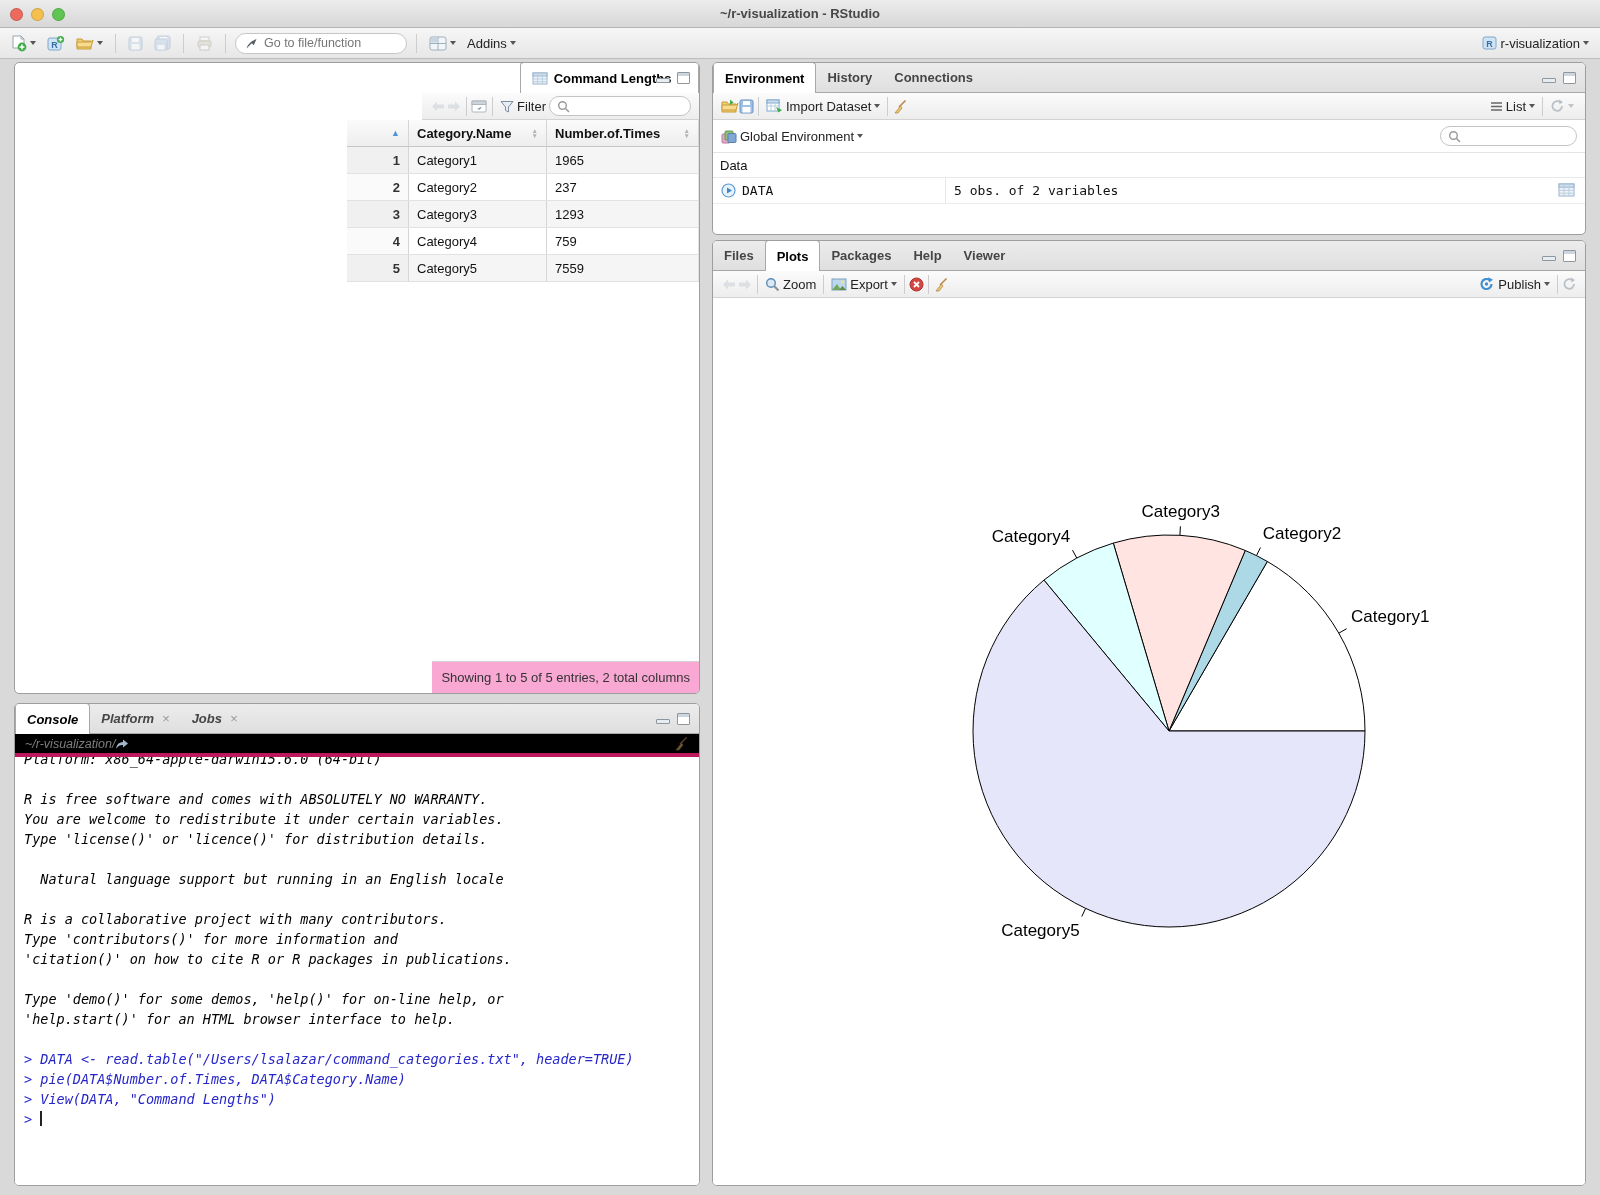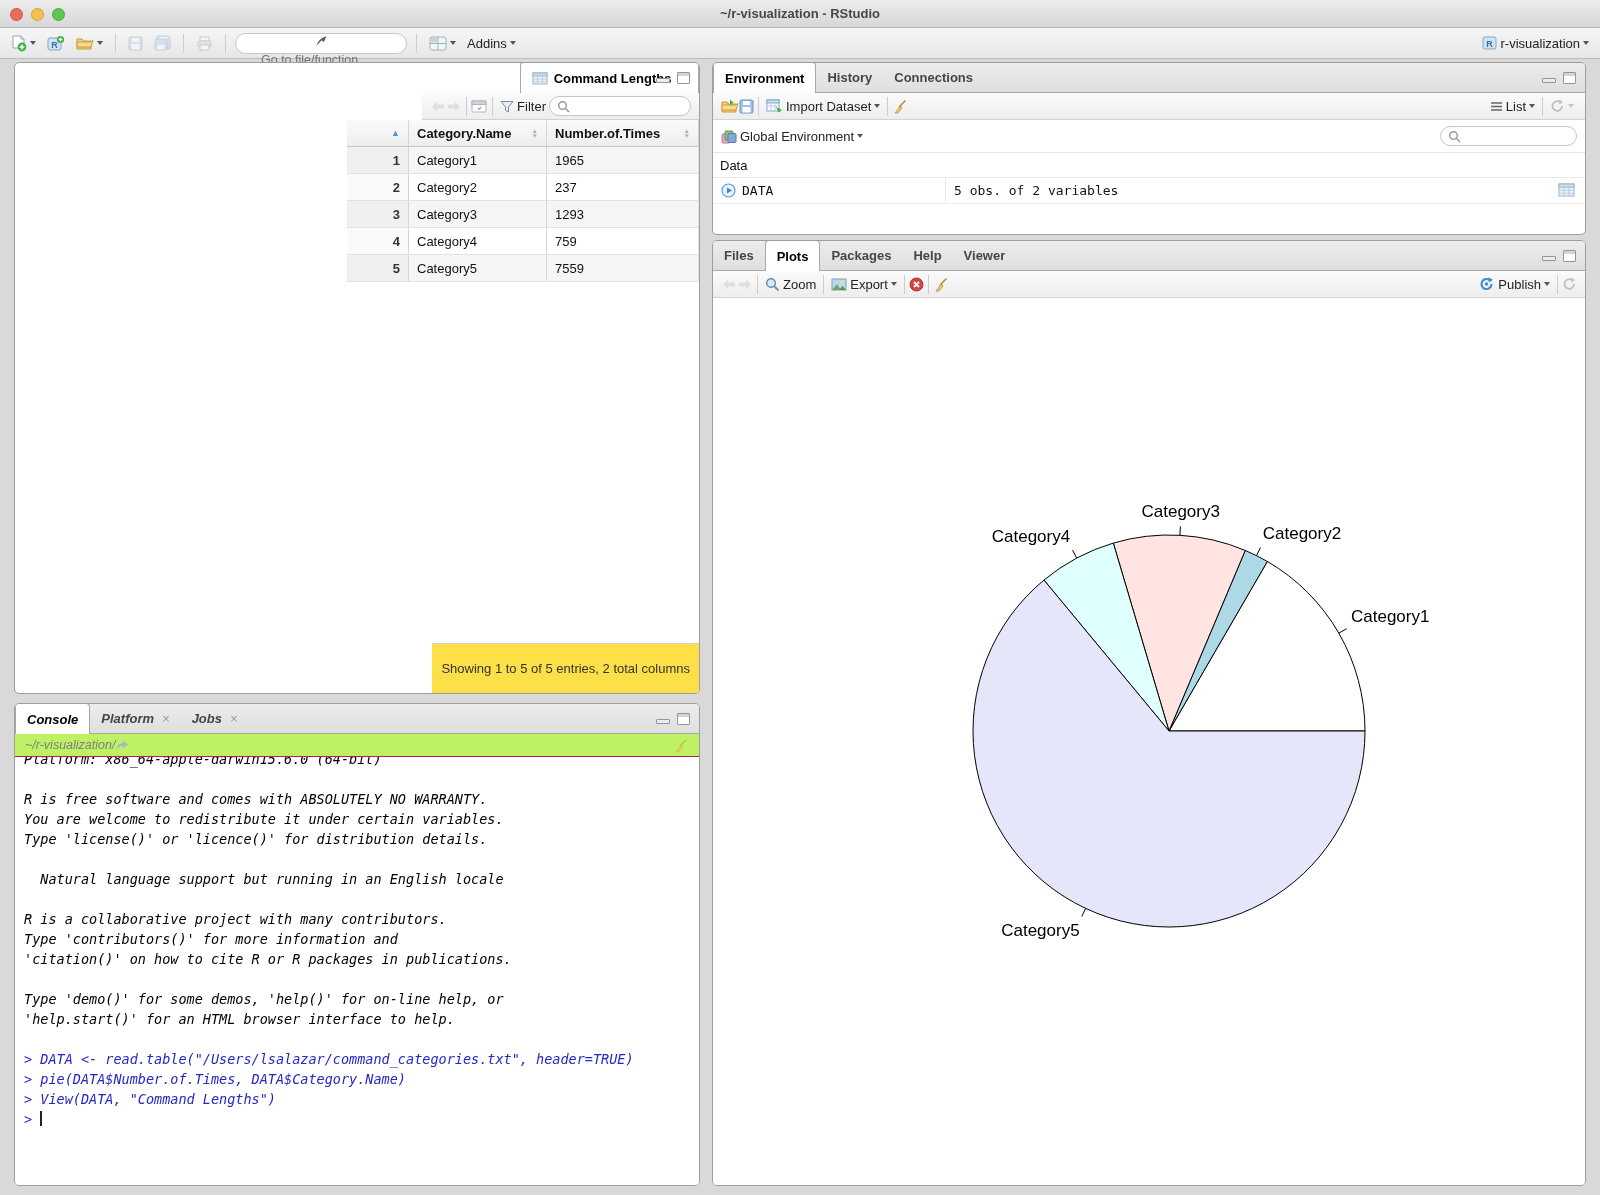--- a/index.html
+++ b/index.html
@@ -33,21 +33,21 @@
     background:linear-gradient(#f6f6f6,#e7e7e7);
     border-bottom:1px solid #bdbdbd;
     display:flex; align-items:center; padding:0 8px; gap:5px;
   }
   .sep { width:1px; height:19px; background:#cdcdcd; margin:0 4px; }
   .tbtn { display:flex; align-items:center; gap:3px; padding:2px 3px; border-radius:3px; }
   .caret { width:0; height:0; border-left:3.5px solid transparent; border-right:3.5px solid transparent; border-top:4px solid #555; display:inline-block; }
   .caret.dim { border-top-color:#8a8a8a; }
   .goto-box {
     display:flex; align-items:center; gap:6px; background:#fff;
-    border:1px solid #c6c6c6; border-radius:11px; height:21px; width:172px; padding:0 9px;flex-direction:column;
+    border:1px solid #c6c6c6; border-radius:11px; height:21px; width:172px; padding:0 9px;
   }
   .goto-box input { border:none; outline:none; width:120px; font-size:12.5px; color:#444; background:transparent; font-family:"Liberation Sans",sans-serif; }
   .toolbar-label { font-size:13px; color:#222; }
   .spacer { flex:1; }
   .proj-label { font-size:13px; color:#222; }
 
   
   .pane {
     position:absolute; background:#fff;
     border:1px solid #9e9e9e; border-radius:5px;
@@ -96,38 +96,38 @@
   .tc-times { width:152px; border-left:1px solid #d5d5d5; }
   .th { font-weight:bold; justify-content:space-between; }
   .th.tc-num { justify-content:flex-end; }
   .sort-up { color:var(--sort-active); font-size:9px; }
   .sorticons { display:flex; flex-direction:column; line-height:5px; font-size:6.5px; color:#b3b3b3; margin-left:4px; }
   .trow { display:flex; height:27px; border-bottom:1px solid #e2e2e2; width:352px; border-right:1px solid #e2e2e2; background:#fff; }
   .trow.alt { background:#f5f5f5; }
   .trow .tc-num { font-weight:bold; color:#333; background:rgba(0,0,0,0.02); }
   .status-bar {
     flex:0 0 26px; border-top:1px solid #d2d2d2; display:flex; align-items:center;
-    padding:17px 9px; font-size:13px; color:#333; background:#fde047;margin-top:12px;
+    padding:8px 9px; font-size:13px; color:#333; background:#f9a8d4;margin-top:12px;
   }
 
   
   .env-scope-row { height:27px; display:flex; align-items:center; padding:16px 8px; border-bottom:1px solid #e4e4e4; }
   .env-section { height:25px; display:flex; align-items:center; padding:0 7px; font-size:13px; border-bottom:1px solid #e8e8e8; }
   .env-row { height:26px; display:flex; align-items:center; border-bottom:1px solid #ececec; font-family:"DejaVu Sans Mono", monospace; font-size:13px; position:relative; }
   .env-name { width:233px; display:flex; align-items:center; gap:6px; padding:0 8px; border-right:1px solid #e8e8e8; height:100%; }
   .env-value { padding:0 8px; }
   .env-grid-btn { position:absolute; right:10px; top:5px; }
 
   
   .plot-area { flex:1; background:#fff; position:relative; }
   .plot-area svg text { font-family:"Liberation Sans", sans-serif; fill:#000; }
 
   
   .console-path-row {
-    height:23px; flex:0 0 23px; background:#bef264; border-bottom:1px solid #be185d;
+    height:23px; flex:0 0 23px; background:#000000; border-bottom:4px solid #be185d;
     display:flex; align-items:center; gap:0; padding:0 10px; font-size:12.5px; color:#7e7e7e;
   }
   .console-body { flex:1; background:#fff; overflow:hidden; padding:0 9px; }
   .console-output { margin-top:-8px; }
   .cline { font-family:"DejaVu Sans Mono", monospace; font-size:13.5px; line-height:20px; white-space:pre; color:#000; }
   .cline.input { color:var(--input-blue); }
   .cursor { display:inline-block; width:2px; height:15px; background:#222; vertical-align:-2px; }
 
   .icon { display:inline-flex; align-items:center; justify-content:center; }
   .dim { opacity:.45; }

